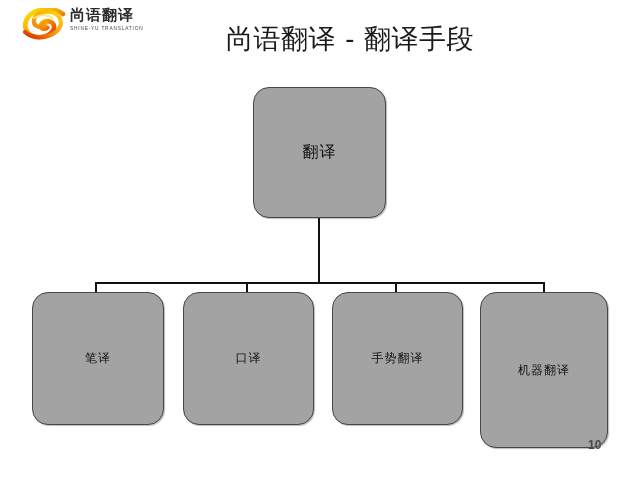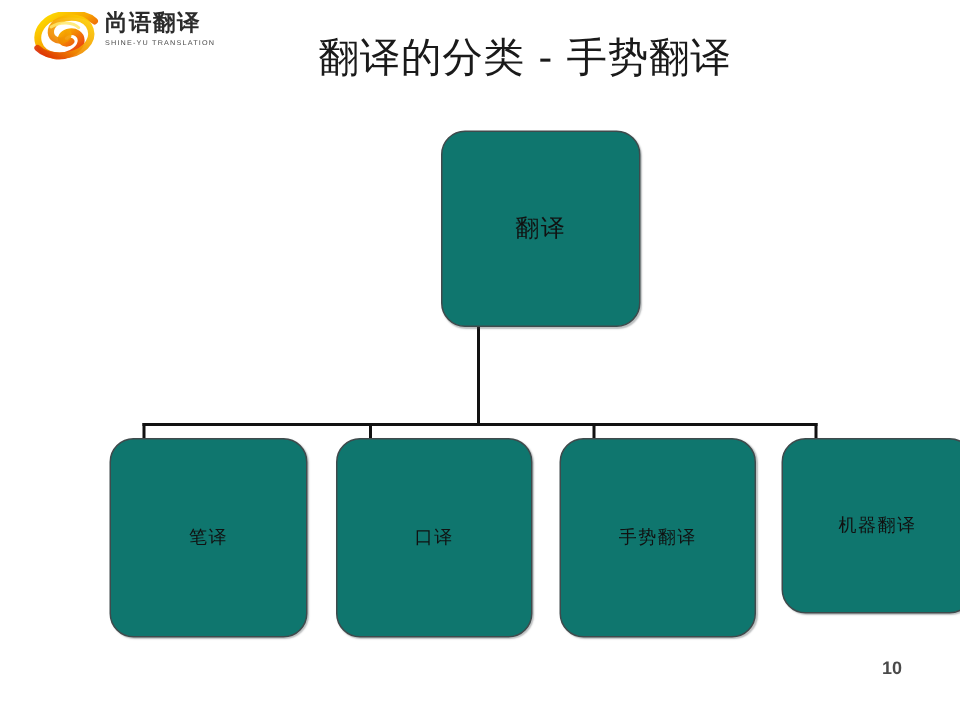--- a/index.html
+++ b/index.html
@@ -91,48 +91,47 @@
   #diagram {
     position: absolute;
     left: 0;
     top: 0;
     width: 640px;
     height: 480px;
   }
   .node {
     position: absolute;
     box-sizing: border-box;
-    background: #0f766e;
+    background: #a3a3a3;
     border: 1.3px solid #3f4a4c;
     border-radius: 16px;
     box-shadow: 1px 1px 1px rgba(60,70,72,0.35);
     display: flex;
     align-items: center;
     justify-content: center;
-    margin-left: 41px;
   }
   .node-label {
     font-family: "DejaVu Serif", "Liberation Serif", serif;
     font-size: 12px;
     color: #111111;
     letter-spacing: 1px;
     white-space: nowrap;
   }
   #node-root {
     left: 253px;
     top: 87px;
     width: 133px;
     height: 131px;
   }
   #node-root .node-label { font-size: 16px; }
 
   #node-child-0 { left: 32px;  top: 292px; width: 132px; height: 133px; }
   #node-child-1 { left: 183px; top: 292px; width: 131px; height: 133px; }
   #node-child-2 { left: 332px; top: 292px; width: 131px; height: 133px; }
-  #node-child-3 { left: 480px; top: 292px; width: 128px; height: 117px; }
+  #node-child-3 { left: 480px; top: 292px; width: 128px; height: 156px; }
 
   
   .conn {
     position: absolute;
     background: #111111;
   }
   #conn-trunk   { left: 318px; top: 218px; width: 2.4px; height: 66px; }
   #conn-bus     { left: 95px;  top: 282px; width: 450px; height: 2.4px; }
   .conn-drop    { width: 2.4px; height: 11px; top: 282px; }
   #conn-drop-0 { left: 95px; }
@@ -176,21 +175,21 @@
       <path d="M3 24 C10 31 27 31 35 23 C42 16 39 6 29 4 C21.5 2.6 13 6.6 12 12
                C11.2 17 15.5 20 20 18.8 C23 18 24.4 15.4 23.2 13.6" fill="none" stroke="url(#gswirl2)" stroke-width="4.2" stroke-linecap="round" opacity="0.92"></path>
       <path d="M12 10 C18 6 27 6.6 30.5 10.5" fill="none" stroke="#ffe96b" stroke-width="2" stroke-linecap="round" opacity="0.85"></path>
     </svg>
     <div id="logo-wordmark">
       <div class="logo-cn">尚语翻译</div>
       <div class="logo-en">SHINE-YU TRANSLATION</div>
     </div>
   </div>
 
-  <div id="slide-title">翻译的分类 - 手势翻译</div>
+  <div id="slide-title">尚语翻译 - 翻译手段</div>
 
   <div id="diagram">
 
     <div id="conn-trunk" class="conn"></div>
     <div id="conn-bus" class="conn"></div>
     <div id="conn-drop-0" class="conn conn-drop"></div>
     <div id="conn-drop-1" class="conn conn-drop"></div>
     <div id="conn-drop-2" class="conn conn-drop"></div>
     <div id="conn-drop-3" class="conn conn-drop"></div>
 

